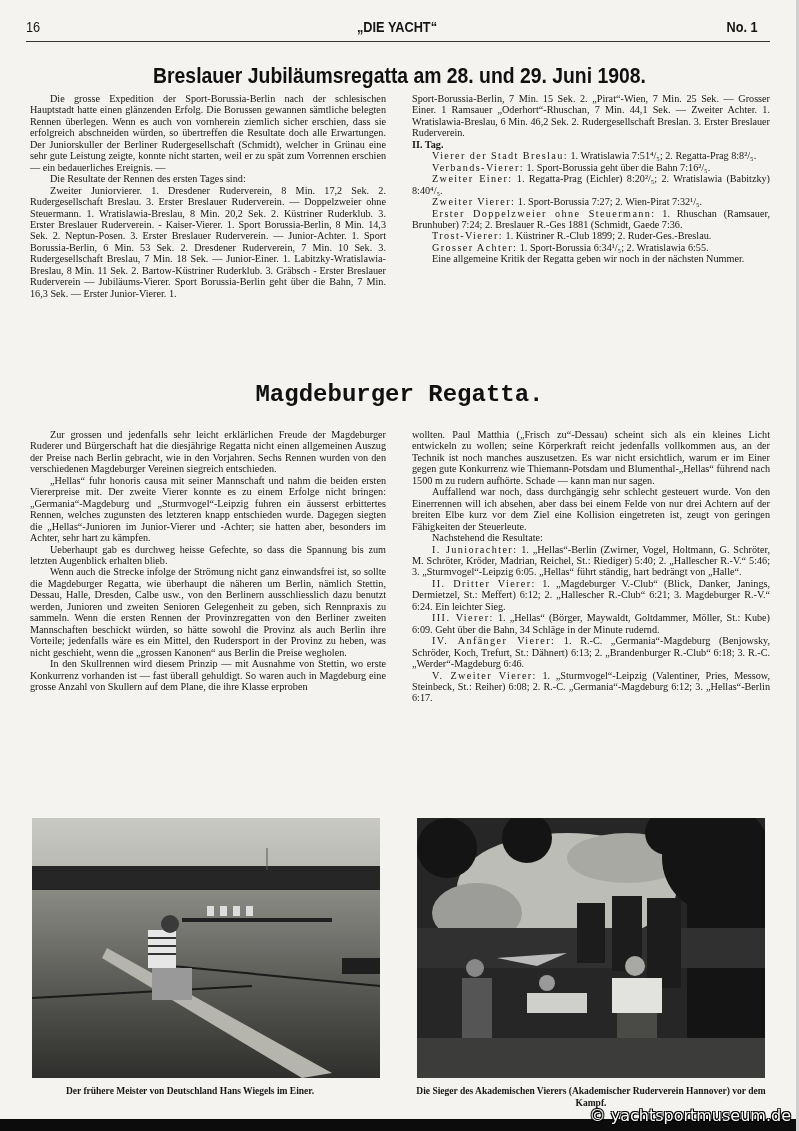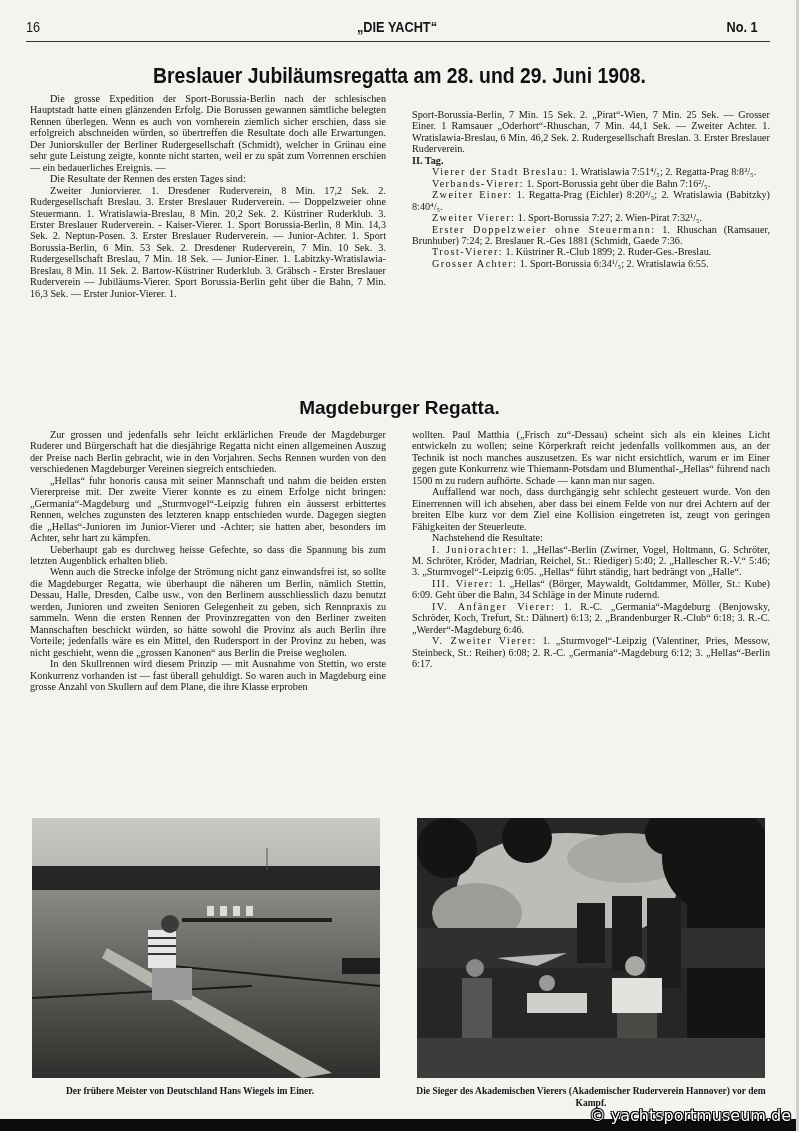--- a/index.html
+++ b/index.html
@@ -19,30 +19,30 @@
   .header .pg { position: absolute; left: 0; top: 0; font-weight: normal; transform: scaleX(0.85); transform-origin: left; }
   .header .mag { position: absolute; left: 0; right: 0; top: 0; text-align: center; transform: scaleX(0.85); }
   .header .no { position: absolute; right: 10px; top: 0; transform: scaleX(0.85); transform-origin: right; }
   .rule { position: absolute; left: 26px; top: 41px; width: 744px; height: 1px; background: #333; }
   .title {
     position: absolute; left: 0; width: 799px; text-align: center;
     font-family: "Liberation Sans", "DejaVu Sans", sans-serif;
     font-weight: bold; color: #111;
   }
   .title1 { top: 63px; font-size: 22px; transform: scaleX(0.88); }
-  .title2 { top: 397px; font-size: 19px; font-family: Liberation Sans, sans-serif; }
+  .title2 { top: 381px; font-size: 24px; font-family: Liberation Mono, monospace; }
   .col {
     position: absolute; font-size: 10.2px; line-height: 11.45px;
     text-align: justify; font-family: "Liberation Serif", "DejaVu Serif", serif;
   }
   .col p { margin: 0; text-indent: 20px; }
   .col p.noindent { text-indent: 0; }
   .col p.center { text-align: left; text-indent: 0; font-weight: bold; }
   .c1 { left: 30px; top: 93px; width: 356px; }
-  .c2 { left: 412px; top: 93px; width: 358px; margin-top: 16px; }
+  .c2 { left: 412px; top: 93px; width: 358px; }
   .c3 { left: 30px; top: 429px; width: 356px; }
   .c4 { left: 412px; top: 429px; width: 358px; }
   .sp { letter-spacing: 1.4px; }
   .photo {
     position: absolute; background: #2a2a2a; overflow: hidden;
   }
   .photo1 { left: 32px; top: 818px; width: 348px; height: 260px; }
   .photo2 { left: 417px; top: 818px; width: 348px; height: 260px; }
   .caption {
     position: absolute; font-size: 9.5px; line-height: 12px; font-weight: bold;
@@ -82,37 +82,39 @@
   <div class="col c2">
     <p class="noindent">Sport-Borussia-Berlin, 7 Min. 15 Sek. 2. „Pirat“-Wien, 7 Min. 25 Sek. — Grosser Einer. 1 Ramsauer „Oderhort“-Rhuschan, 7 Min. 44,1 Sek. — Zweiter Achter. 1. Wratislawia-Breslau, 6 Min. 46,2 Sek. 2. Rudergesellschaft Breslan. 3. Erster Breslauer Ruderverein.</p>
     <p class="center">II. Tag.</p>
     <p><span class="sp">Vierer der Stadt Breslau:</span><span> 1. Wratislawia 7:51⁴/₅; 2. Regatta-Prag 8:8²/₅.</span></p>
     <p><span class="sp">Verbands-Vierer:</span><span> 1. Sport-Borussia geht über die Bahn 7:16²/₅.</span></p>
     <p><span class="sp">Zweiter Einer:</span><span> 1. Regatta-Prag (Eichler) 8:20²/₅; 2. Wratislawia (Babitzky) 8:40⁴/₅.</span></p>
     <p><span class="sp">Zweiter Vierer:</span><span> 1. Sport-Borussia 7:27; 2. Wien-Pirat 7:32¹/₅.</span></p>
     <p><span class="sp">Erster Doppelzweier ohne Steuermann:</span><span> 1. Rhuschan (Ramsauer, Brunhuber) 7:24; 2. Breslauer R.-Ges 1881 (Schmidt, Gaede 7:36.</span></p>
     <p><span class="sp">Trost-Vierer:</span><span> 1. Küstriner R.-Club 1899; 2. Ruder-Ges.-Breslau.</span></p>
     <p><span class="sp">Grosser Achter:</span><span> 1. Sport-Borussia 6:34¹/₅; 2. Wratislawia 6:55.</span></p>
+    <p>Eine allgemeine Kritik der Regatta geben wir noch in der nächsten Nummer.</p>
   </div>
 
   <div class="title title2">Magdeburger Regatta.</div>
 
   <div class="col c3">
     <p>Zur grossen und jedenfalls sehr leicht erklärlichen Freude der Magdeburger Ruderer und Bürgerschaft hat die diesjährige Regatta nicht einen allgemeinen Auszug der Preise nach Berlin gebracht, wie in den Vorjahren. Sechs Rennen wurden von den verschiedenen Magdeburger Vereinen siegreich entschieden.</p>
     <p>„Hellas“ fuhr honoris causa mit seiner Mannschaft und nahm die beiden ersten Viererpreise mit. Der zweite Vierer konnte es zu einem Erfolge nicht bringen: „Germania“-Magdeburg und „Sturmvogel“-Leipzig fuhren ein äusserst erbittertes Rennen, welches zugunsten des letzteren knapp entschieden wurde. Dagegen siegten die „Hellas“-Junioren im Junior-Vierer und -Achter; sie hatten aber, besonders im Achter, sehr hart zu kämpfen.</p>
     <p>Ueberhaupt gab es durchweg heisse Gefechte, so dass die Spannung bis zum letzten Augenblick erhalten blieb.</p>
     <p>Wenn auch die Strecke infolge der Strömung nicht ganz einwandsfrei ist, so sollte die Magdeburger Regatta, wie überhaupt die näheren um Berlin, nämlich Stettin, Dessau, Halle, Dresden, Calbe usw., von den Berlinern ausschliesslich dazu benutzt werden, Junioren und zweiten Senioren Gelegenheit zu geben, sich Rennpraxis zu sammeln. Wenn die ersten Rennen der Provinzregatten von den Berliner zweiten Mannschaften beschickt würden, so hätte sowohl die Provinz als auch Berlin ihre Vorteile; jedenfalls wäre es ein Mittel, den Rudersport in der Provinz zu heben, was nicht geschieht, wenn die „grossen Kanonen“ aus Berlin die Preise wegholen.</p>
     <p>In den Skullrennen wird diesem Prinzip — mit Ausnahme von Stettin, wo erste Konkurrenz vorhanden ist — fast überall gehuldigt. So waren auch in Magdeburg eine grosse Anzahl von Skullern auf dem Plane, die ihre Klasse erproben</p>
   </div>
 
   <div class="col c4">
     <p class="noindent">wollten. Paul Matthia („Frisch zu“-Dessau) scheint sich als ein kleines Licht entwickeln zu wollen; seine Körperkraft reicht jedenfalls vollkommen aus, an der Technik ist noch manches auszusetzen. Es war nicht ersichtlich, warum er im Einer gegen gute Konkurrenz wie Thiemann-Potsdam und Blumenthal-„Hellas“ führend nach 1500 m zu rudern aufhörte. Schade — kann man nur sagen.</p>
     <p>Auffallend war noch, dass durchgängig sehr schlecht gesteuert wurde. Von den Einerrennen will ich absehen, aber dass bei einem Felde von nur drei Achtern auf der breiten Elbe kurz vor dem Ziel eine Kollision eingetreten ist, zeugt von geringen Fähigkeiten der Steuerleute.</p>
     <p>Nachstehend die Resultate:</p>
     <p><span class="sp">I. Juniorachter:</span><span> 1. „Hellas“-Berlin (Zwirner, Vogel, Holtmann, G. Schröter, M. Schröter, Kröder, Madrian, Reichel, St.: Riediger) 5:40; 2. „Hallescher R.-V.“ 5:46; 3. „Sturmvogel“-Leipzig 6:05. „Hellas“ führt ständig, hart bedrängt von „Halle“.</span></p>
+    <p><span class="sp">II. Dritter Vierer:</span><span> 1. „Magdeburger V.-Club“ (Blick, Danker, Janings, Dermietzel, St.: Meffert) 6:12; 2. „Hallescher R.-Club“ 6:21; 3. Magdeburger R.-V.“ 6:24. Ein leichter Sieg.</span></p>
     <p><span class="sp">III. Vierer:</span><span> 1. „Hellas“ (Börger, Maywaldt, Goltdammer, Möller, St.: Kube) 6:09. Geht über die Bahn, 34 Schläge in der Minute rudernd.</span></p>
     <p><span class="sp">IV. Anfänger Vierer:</span><span> 1. R.-C. „Germania“-Magdeburg (Benjowsky, Schröder, Koch, Trefurt, St.: Dähnert) 6:13; 2. „Brandenburger R.-Club“ 6:18; 3. R.-C. „Werder“-Magdeburg 6:46.</span></p>
     <p><span class="sp">V. Zweiter Vierer:</span><span> 1. „Sturmvogel“-Leipzig (Valentiner, Pries, Messow, Steinbeck, St.: Reiher) 6:08; 2. R.-C. „Germania“-Magdeburg 6:12; 3. „Hellas“-Berlin 6:17.</span></p>
   </div>
 
   <div class="photo photo1">
     <svg width="348" height="260" viewBox="0 0 348 260">
       <defs>
         <linearGradient id="sky1" x1="0" y1="0" x2="0" y2="1">
           <stop offset="0" stop-color="#c9c9c4"></stop>

